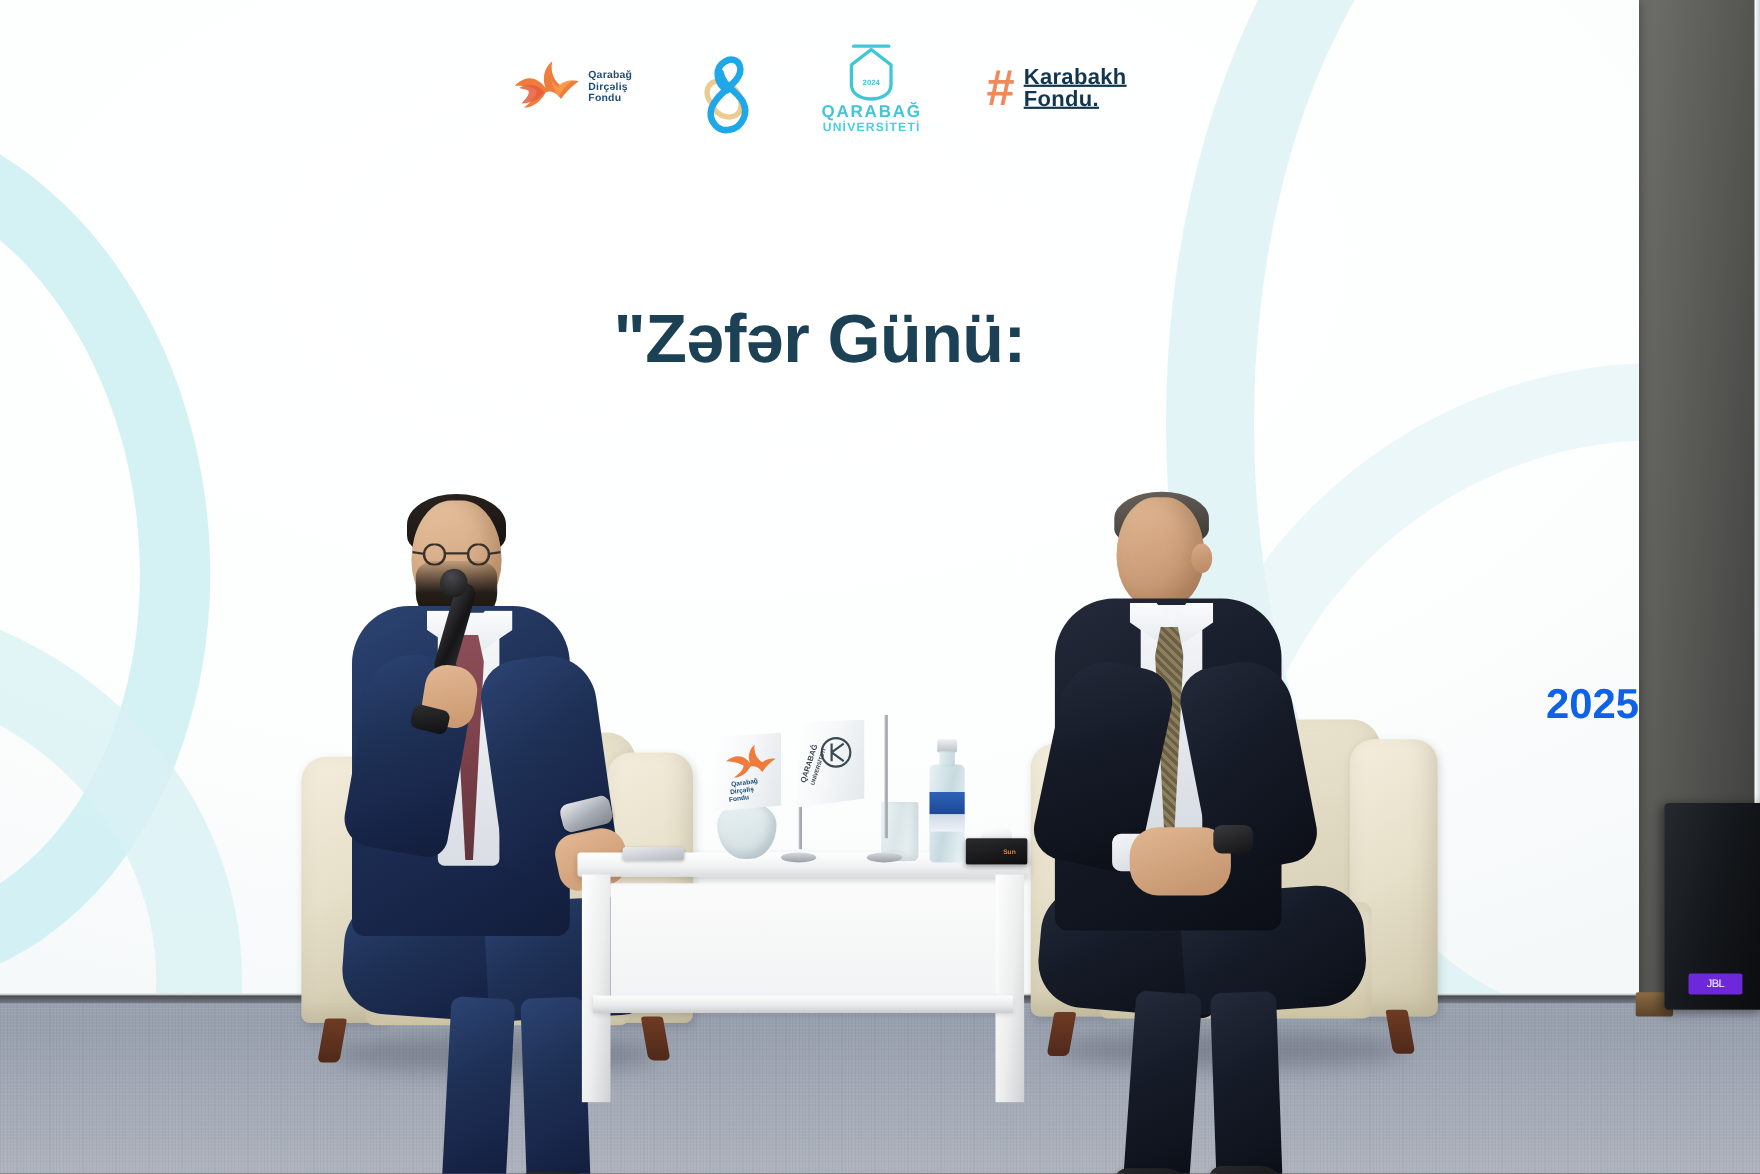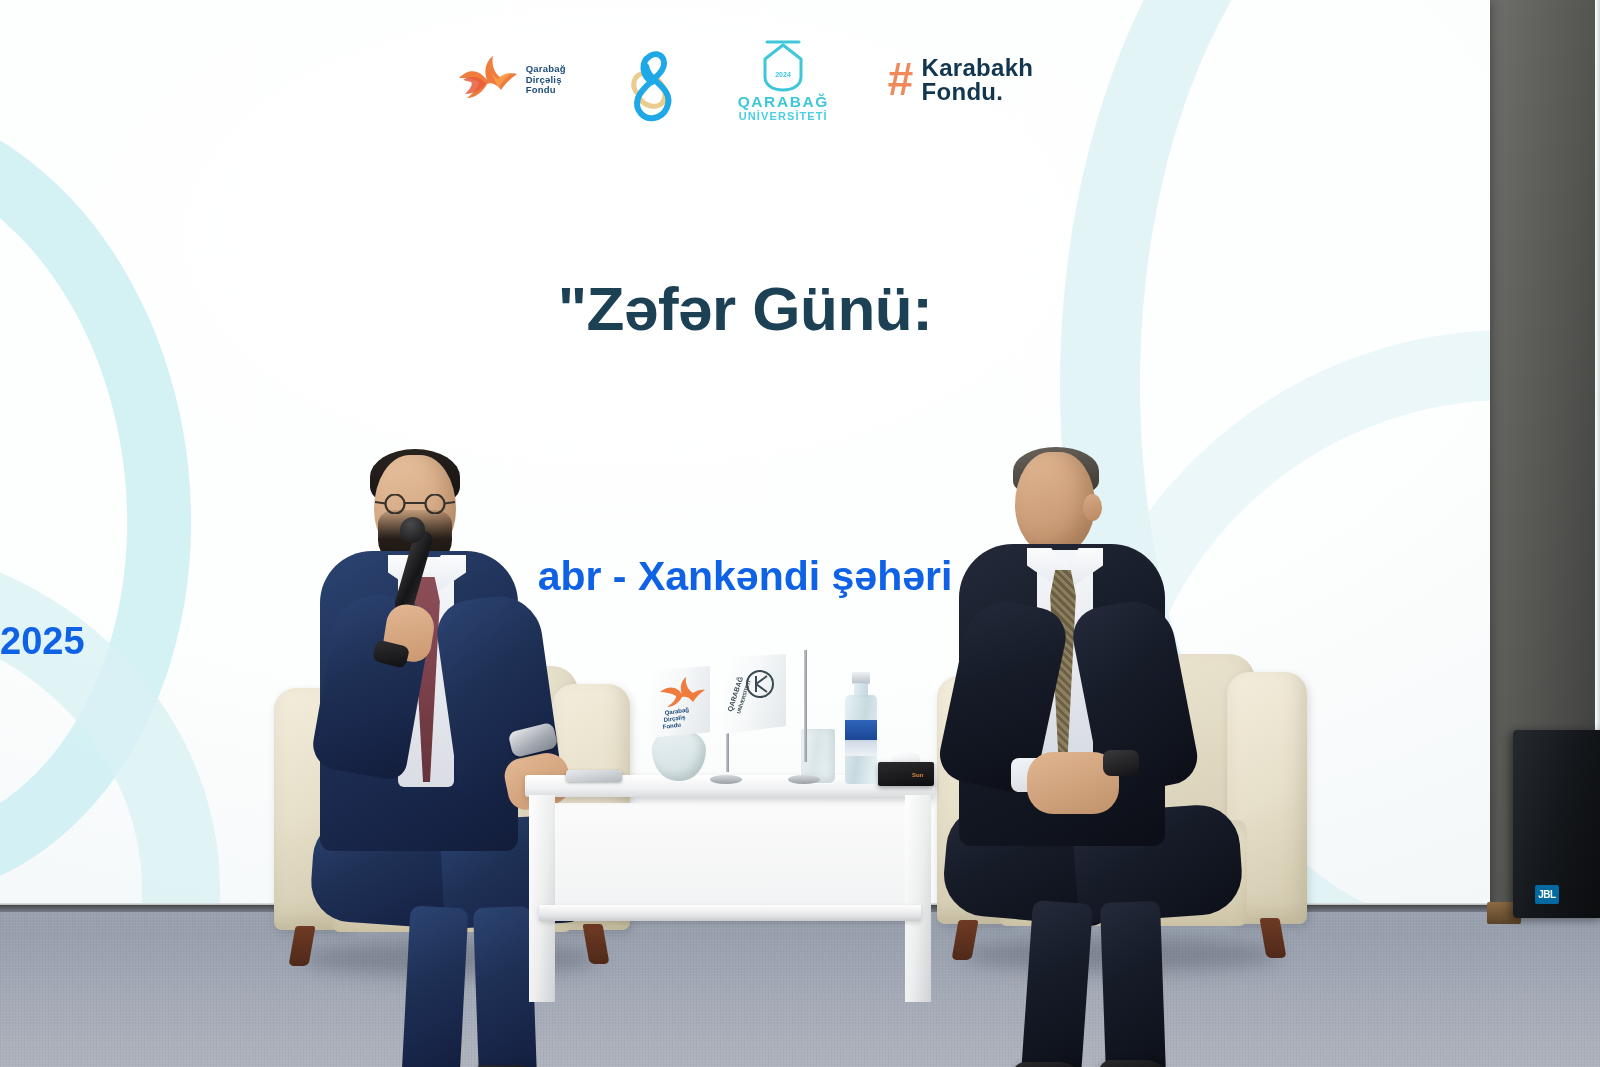--- a/index.html
+++ b/index.html
@@ -94,38 +94,38 @@
 
   
   .uni-logo{ display:flex; flex-direction:column; align-items:center; gap:1px; }
   .uni-mark{ width:52px; height:56px; }
   .uni-name{ font-size:15.5px; font-weight:700; color:#3ec6d9; letter-spacing:1.6px; line-height:1; }
   .uni-sub{ font-size:11px; font-weight:700; color:#49cfe0; letter-spacing:1.1px; line-height:1.2; }
 
   
   .kt-logo{ display:flex; align-items:center; gap:9px; }
   .kt-hash{ font-size:46px; font-weight:800; color:#f08a5d; line-height:.82; font-style:italic; }
-  .kt-text{ font-size:24px; font-weight:600; color:#12364f; line-height:1.0; letter-spacing:.3px; }
+  .kt-text{ font-size:20px; font-weight:600; color:#12364f; line-height:1.0; letter-spacing:.3px;text-decoration:underline; }
 
   
   .slide-title{
     position:absolute; left:0; top:268px; width:1490px; text-align:center;
     color:#1d4154; font-weight:700; font-size:62px; line-height:1.32;
     letter-spacing:-.5px; z-index:3;
   }
   .slide-sub{
     position:absolute; left:0; top:473px; width:1490px; text-align:center;
     color:#1268e8; font-weight:500; font-style:italic; font-size:40px; z-index:3;
   }
   .slide-place{
     position:absolute; left:0; top:553px; width:1490px; text-align:center;
     color:#0f62e6; font-weight:600; font-size:41px; z-index:3;
   }
   .slide-year{
-    position:absolute; left:0; top:620px; width:1490px; text-align:left;
+    position:absolute; left:0; top:620px; width:1490px; text-align:right;
     color:#0f62e6; font-weight:600; font-size:38px; z-index:3;
   }
 
   
   .chair { position:absolute; z-index:10; }
   .chair .back{
     position:absolute; border-radius:26px 26px 10px 10px;
     background:linear-gradient(160deg,#efe9d6 0%, #e3dcc6 42%, #d2caaf 100%);
     box-shadow: inset 0 -14px 24px rgba(150,140,110,.28);
   }
@@ -452,24 +452,24 @@
   }
 
   
   #jbl{ position:absolute; left:1513px; top:730px; width:92px; height:188px; z-index:9; }
   #jbl .cab{
     position:absolute; inset:0; border-radius:4px;
     background:linear-gradient(105deg,#262a2f 0%, #14171b 48%, #0a0c0e 100%);
     box-shadow:-3px 2px 10px rgba(0,0,0,.45);
   }
   #jbl .badge{
-    position:absolute; left:22px; bottom:14px; width:24px; height:19px;
-    background:#0369a1; border-radius:2px;
+    position:absolute; left:22px; bottom:14px; width:49px; height:19px;
+    background:#6d28d9; border-radius:2px;
     display:flex; align-items:center; justify-content:center;
-    font-size:10px; font-weight:700; color:#fff; letter-spacing:-.5px;
+    font-size:10px; font-weight:400; color:#fff; letter-spacing:-.5px;
   }
   #jbl .stand{
     position:absolute; left:-26px; bottom:-6px; width:34px; height:22px;
     background:linear-gradient(180deg,#8b6a44,#5b4429); border-radius:2px;
   }
 
   
   .shadow{
     position:absolute; border-radius:50%; filter:blur(9px);
     background:rgba(55,62,75,.3); z-index:8;
@@ -526,21 +526,20 @@
         <div class="kt-text">
           <div>Karabakh</div>
           <div>Fondu.</div>
         </div>
       </div>
     </div>
 
     <div class="slide-title">
       <div>"Zəfər Günü:</div>
     </div>
-    <div class="slide-place">abr - Xankəndi şəhəri</div>
     <div class="slide-year">2025</div>
 
     <div class="screen-bottom"></div>
   </div>
   <div class="screen-edge"></div>
 
   <div class="floor"></div>
   <div class="floor-seam"></div>
 
   <div class="shadow" style="left:300px;top:942px;width:300px;height:34px;"></div>

